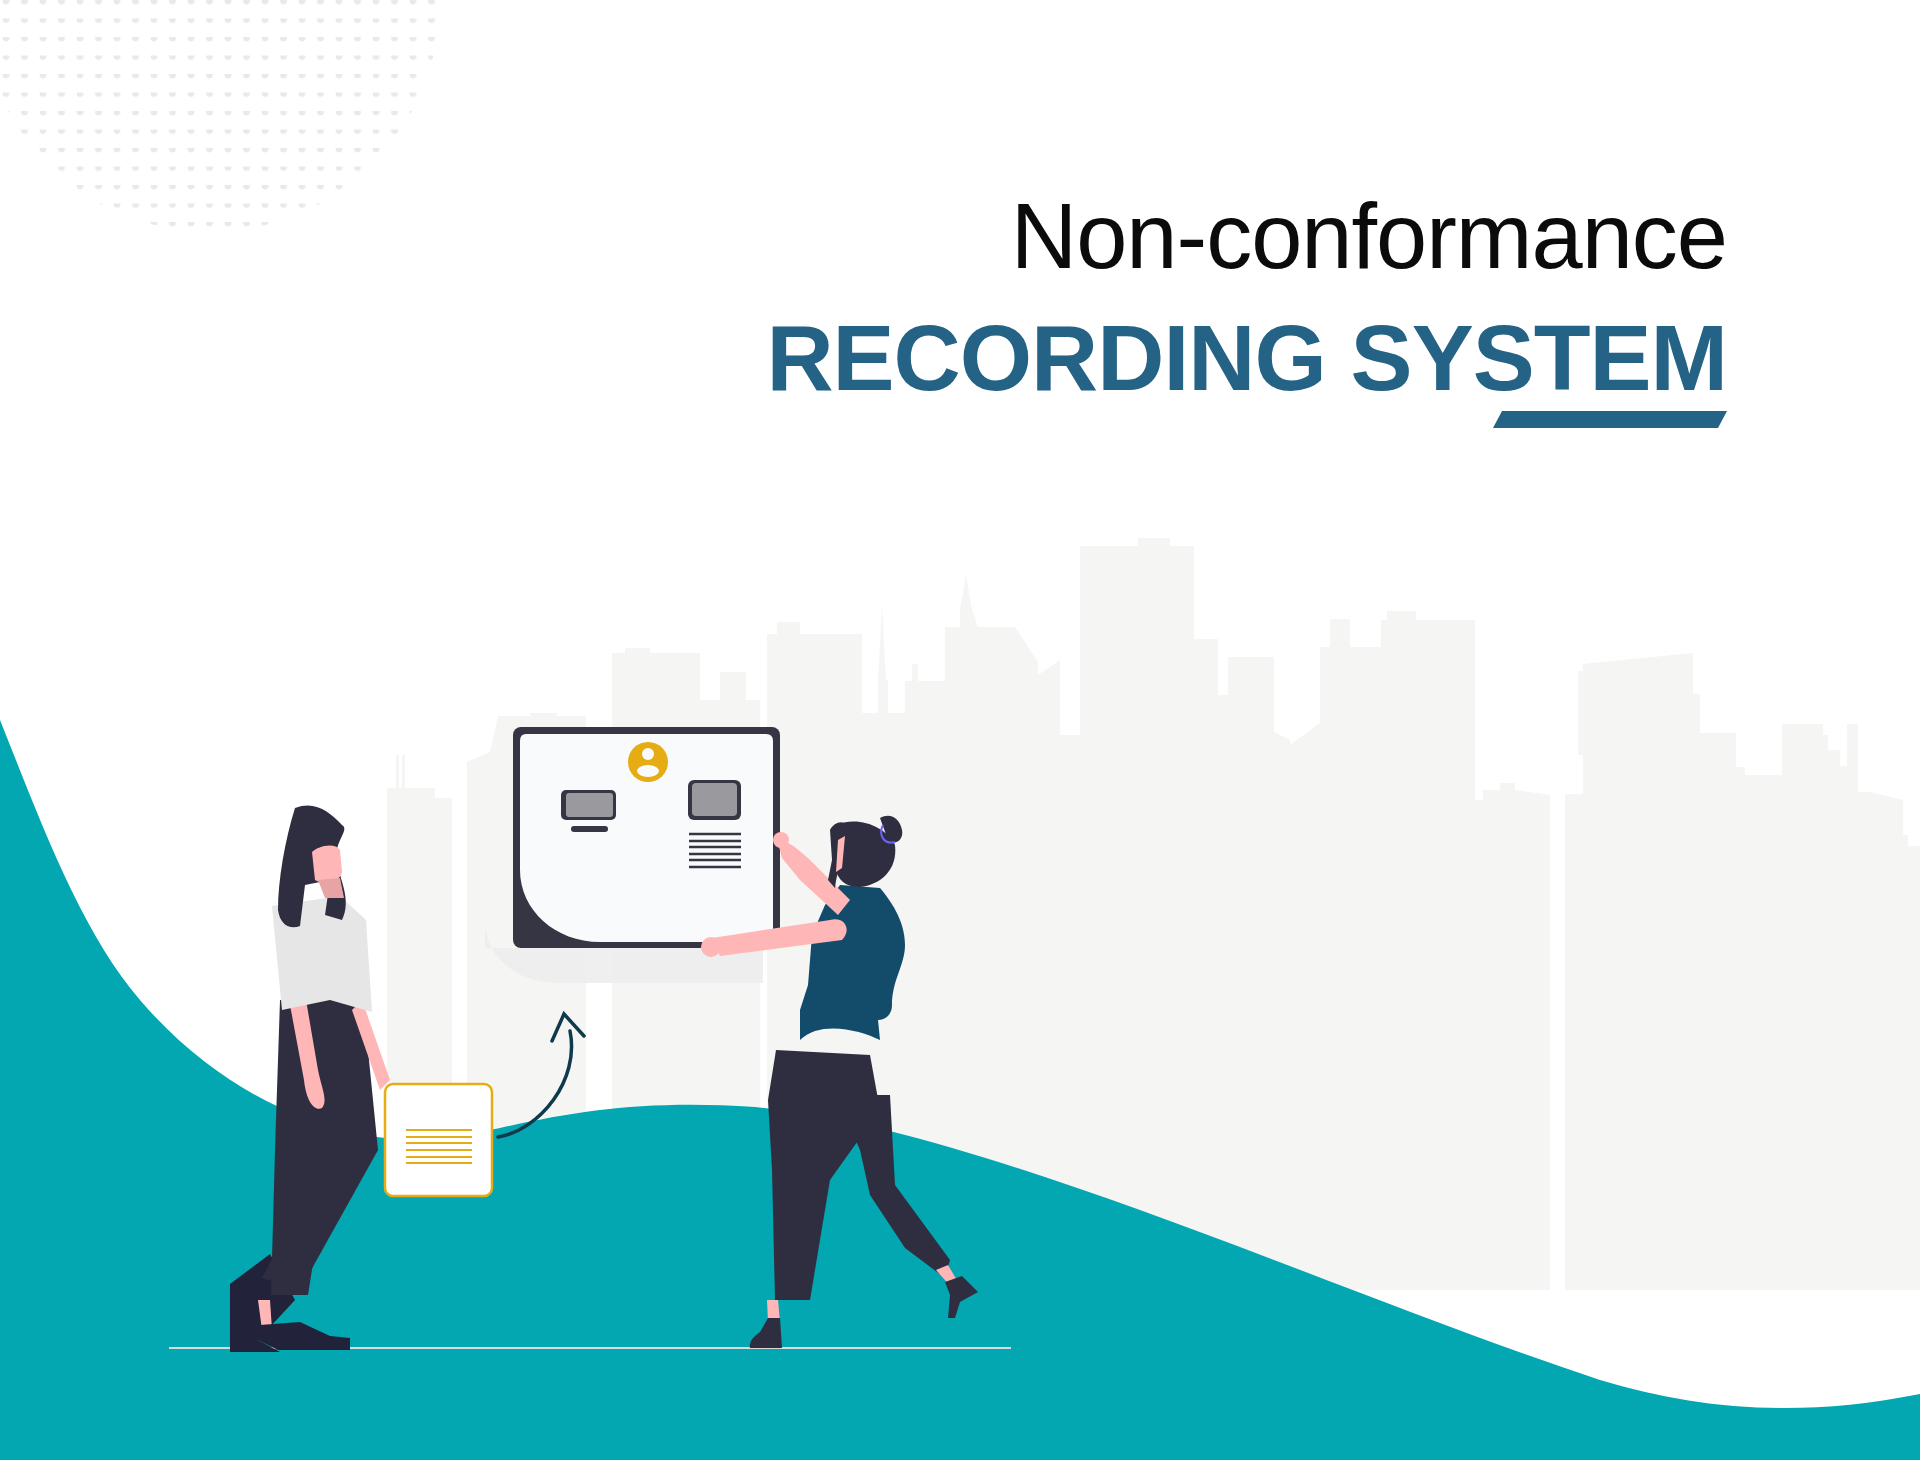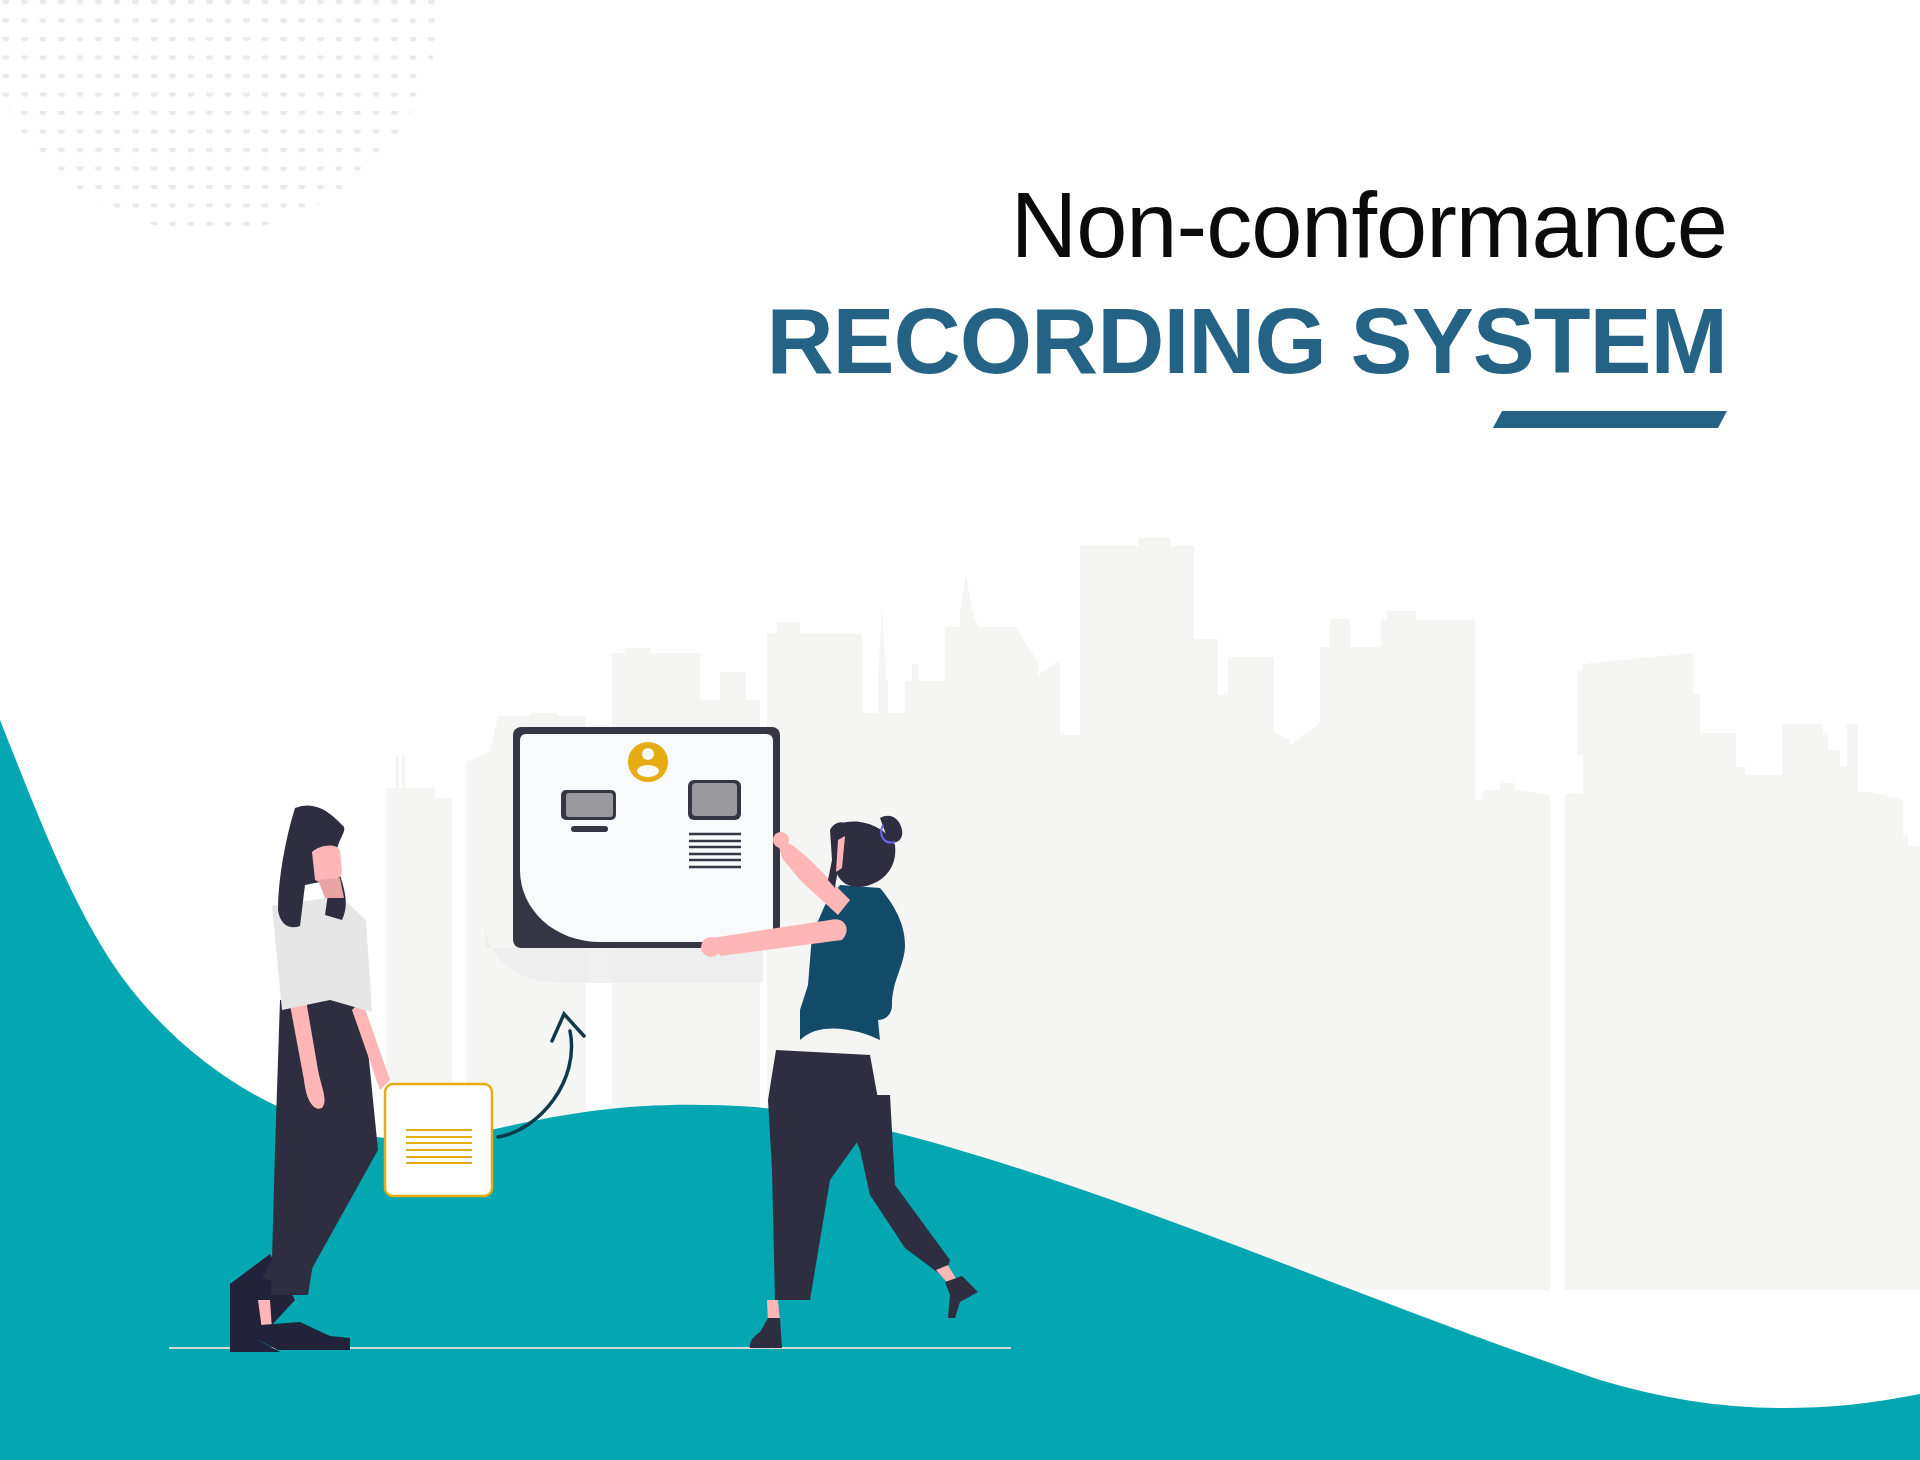--- a/index.html
+++ b/index.html
@@ -1,20 +1,20 @@
 <!DOCTYPE html>
 <html><head>
 <meta charset="utf-8">
 <style>
   html, body { margin: 0; padding: 0; background: #ffffff; }
   body { width: 1920px; height: 1460px; position: relative; overflow: hidden; font-family: "Liberation Sans", "DejaVu Sans", sans-serif; }
   .scene { position: absolute; left: 0; top: 0; width: 1920px; height: 1460px; }
-  .title-block { position: absolute; right: 193px; top: 170px; text-align: right; }
+  .title-block { position: absolute; right: 193px; top: 181px; text-align: right; }
   .title-line1 { font-family: "Liberation Sans", "DejaVu Sans", sans-serif; font-weight: 300; font-size: 92px; line-height: 110px; color: #0b0b0b; letter-spacing: -1px; white-space: nowrap; }
-  .title-line2 { font-family: "Liberation Sans", "DejaVu Sans", sans-serif; font-weight: 700; font-size: 93px; line-height: 110px; color: #256386; letter-spacing: -1px; white-space: nowrap; margin-top: 6px; }
+  .title-line2 { font-family: "Liberation Sans", "DejaVu Sans", sans-serif; font-weight: 700; font-size: 93px; line-height: 110px; color: #256386; letter-spacing: -1px; white-space: nowrap; margin-top: 12px; }
   .underline-bar { position: absolute; left: 1493px; top: 411px; width: 234px; height: 17px; background: #256386; clip-path: polygon(9px 0, 100% 0, calc(100% - 9px) 100%, 0 100%); }
 </style>
 </head>
 <body>
 
 <svg class="scene" viewBox="0 0 1920 1460" width="1920" height="1460" xmlns="http://www.w3.org/2000/svg">
   <defs>
     <pattern id="dots" x="0" y="0" width="18.5" height="18.5" patternUnits="userSpaceOnUse">
       <circle cx="6" cy="1" r="3.4" fill="#e8e8ee"></circle>
     </pattern>

